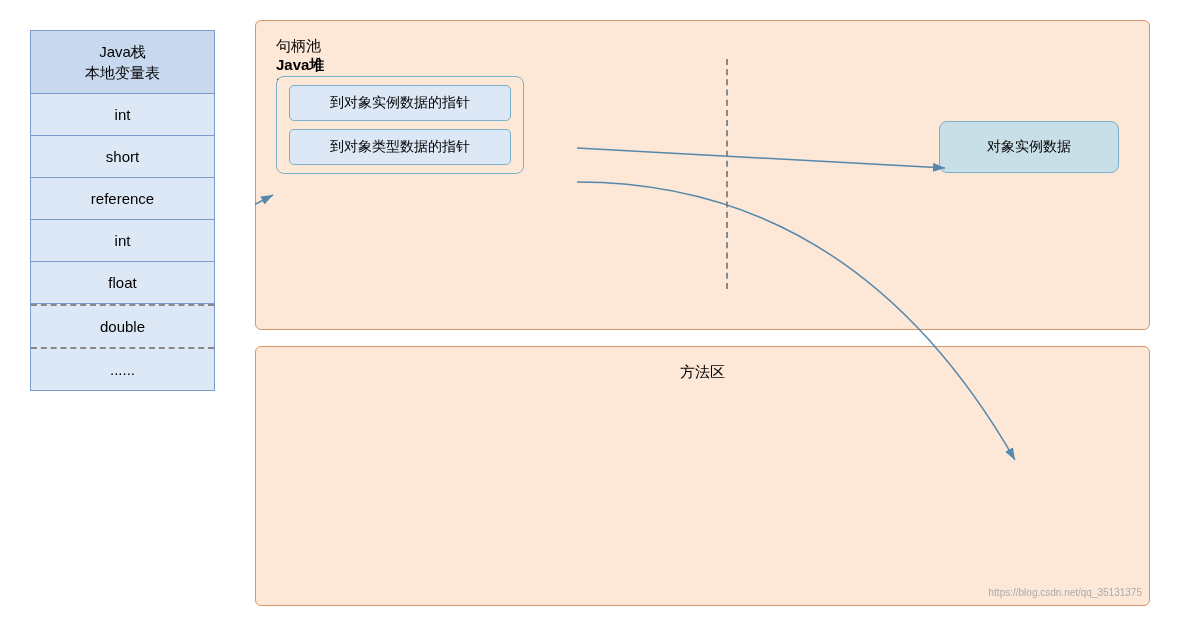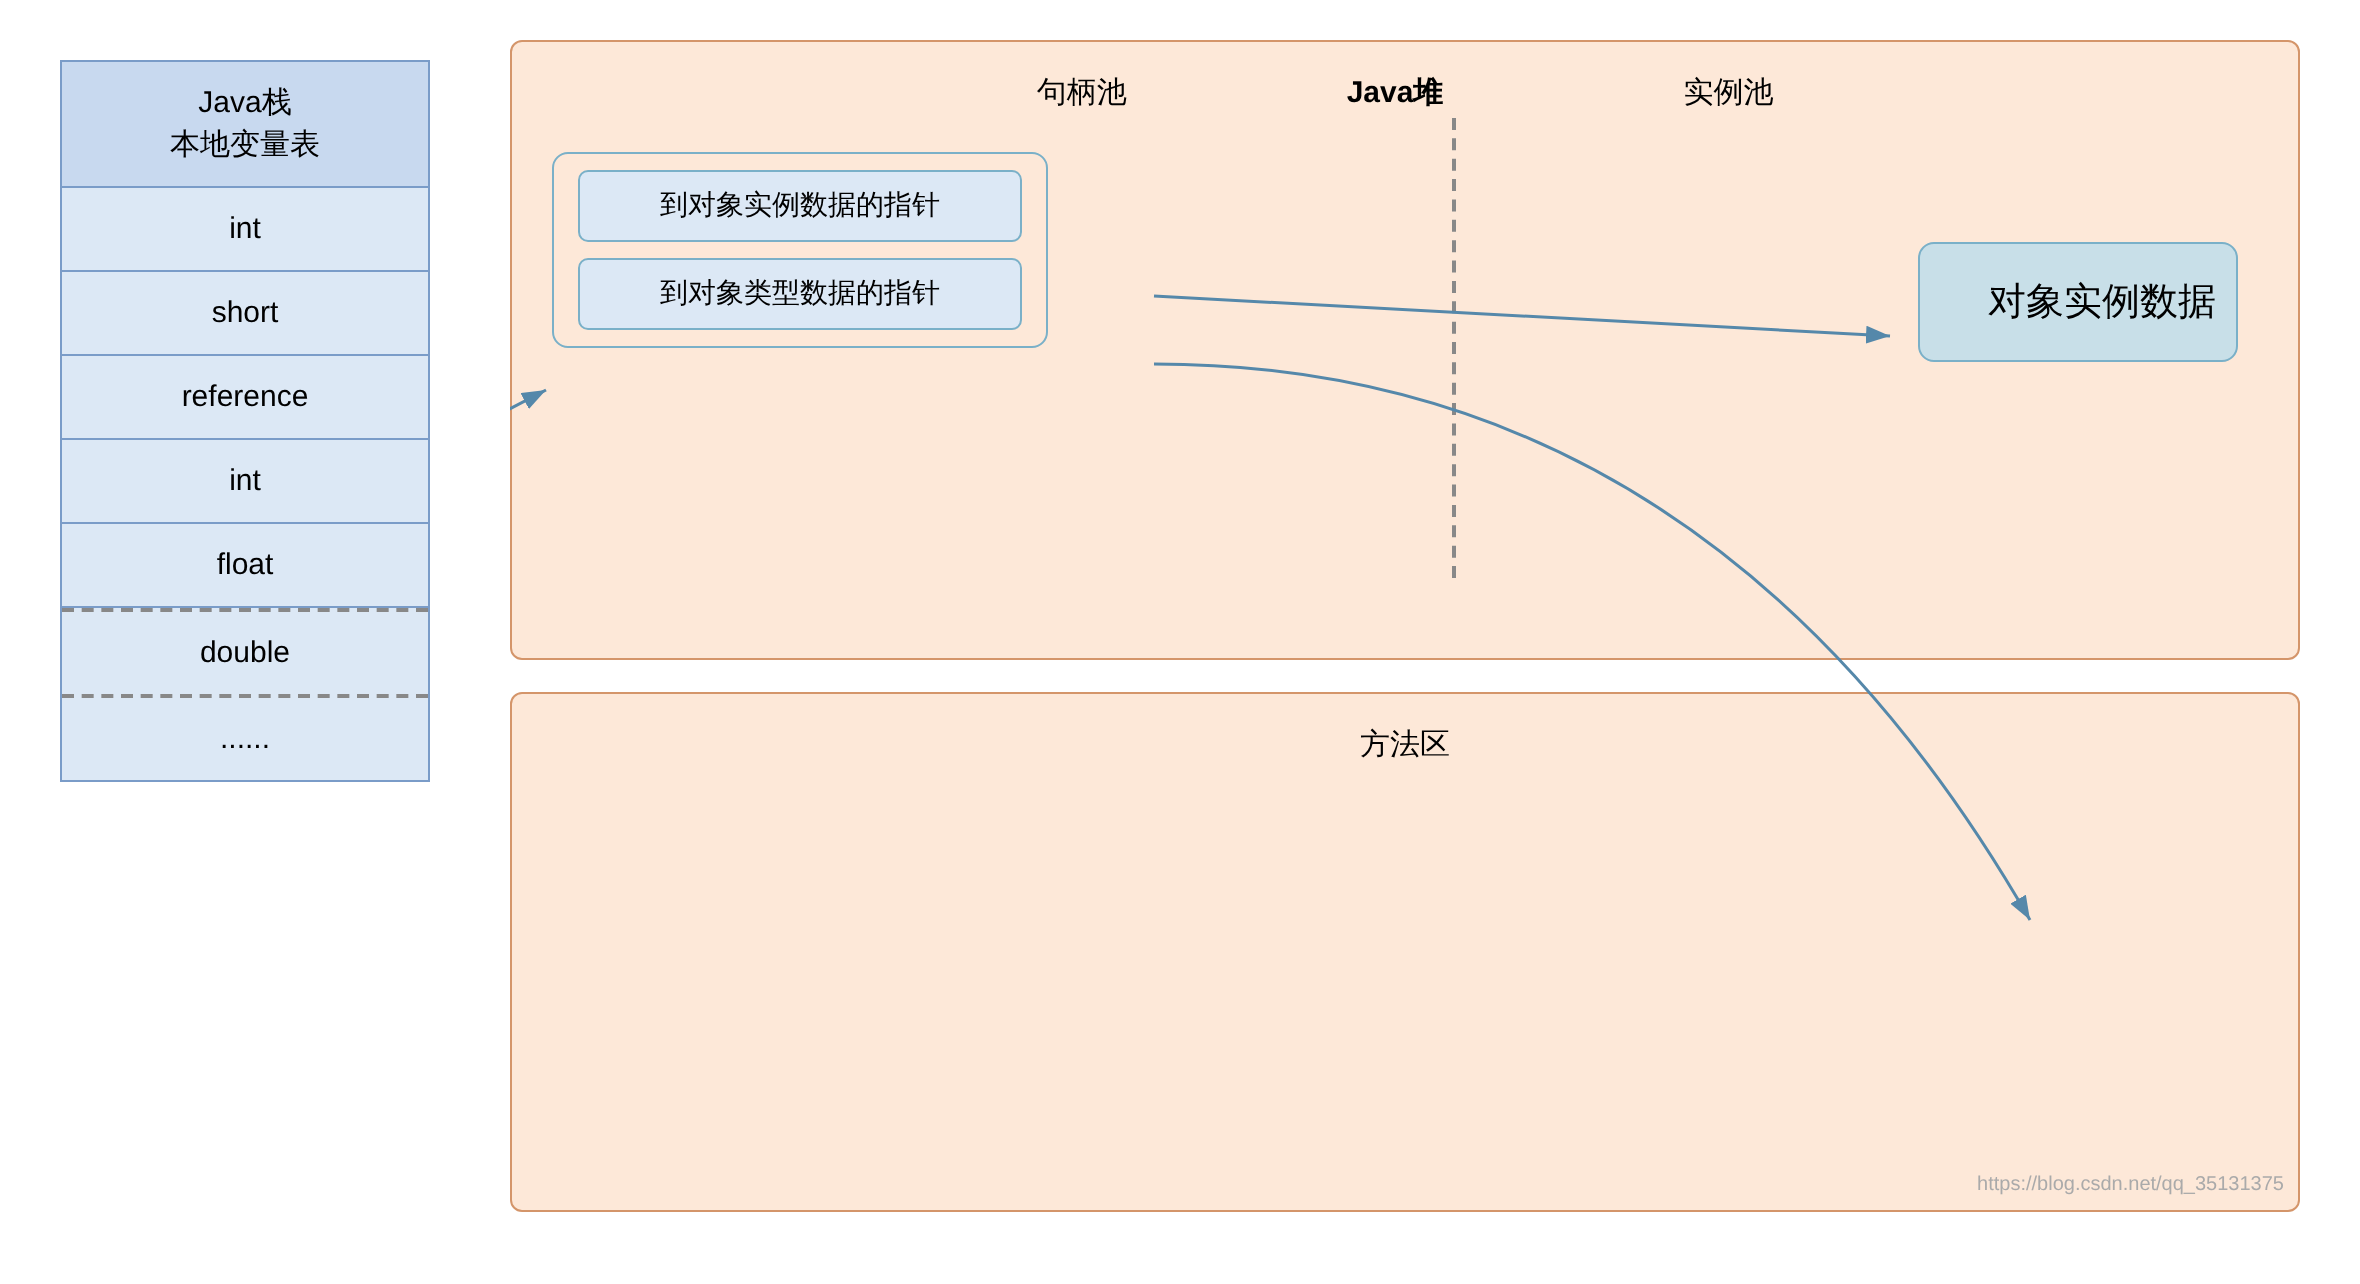--- a/index.html
+++ b/index.html
@@ -70,21 +70,21 @@
     .heap-box {
       background: #fde8d8;
       border: 1.5px solid #d4956a;
       border-radius: 6px;
       padding: 16px 20px 20px 20px;
       position: relative;
       height: 310px;
     }
     .heap-labels {
       display: flex;
-      flex-direction: row;
+      flex-direction: column;
       justify-content: center;
       gap: 0;
       margin-bottom: 10px;
       position: relative;
     }
 
     
     .java-heap-line {
       position: absolute;
       top: 38px;
@@ -116,27 +116,27 @@
     }
     .handle-row:last-child {
       margin-bottom: 0;
     }
 
     
     .instance-data-box {
       position: absolute;
       top: 100px;
       right: 30px;
-      width: 160px;
+      width: 180px;
       border: 1.5px solid #7ab0c8;
       border-radius: 8px;
       background: #c8dfe8;
       padding: 16px 10px;
-      text-align: right;
-      font-size: 19px;
+      text-align: center;
+      font-size: 14px;
     }
 
     
     .method-box {
       background: #fde8d8;
       border: 1.5px solid #d4956a;
       border-radius: 6px;
       padding: 16px 20px;
       position: relative;
       height: 260px;

